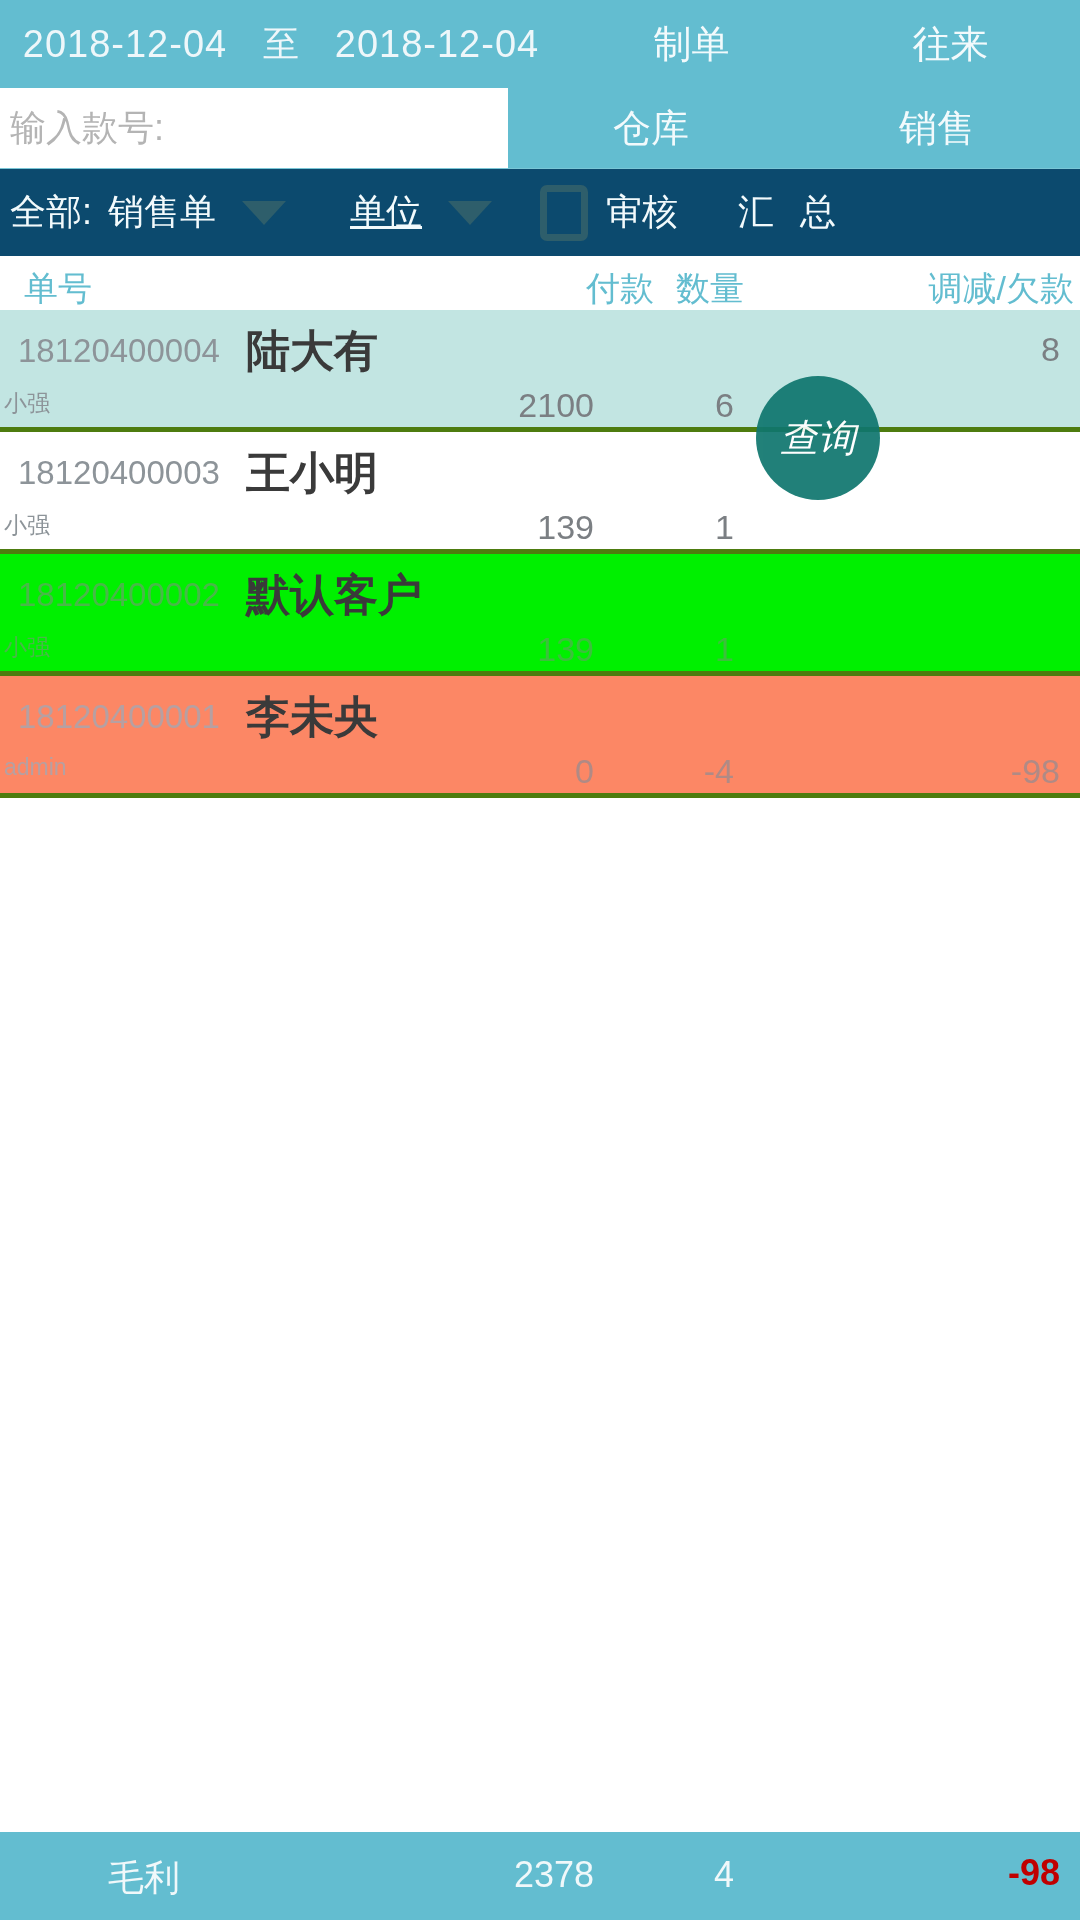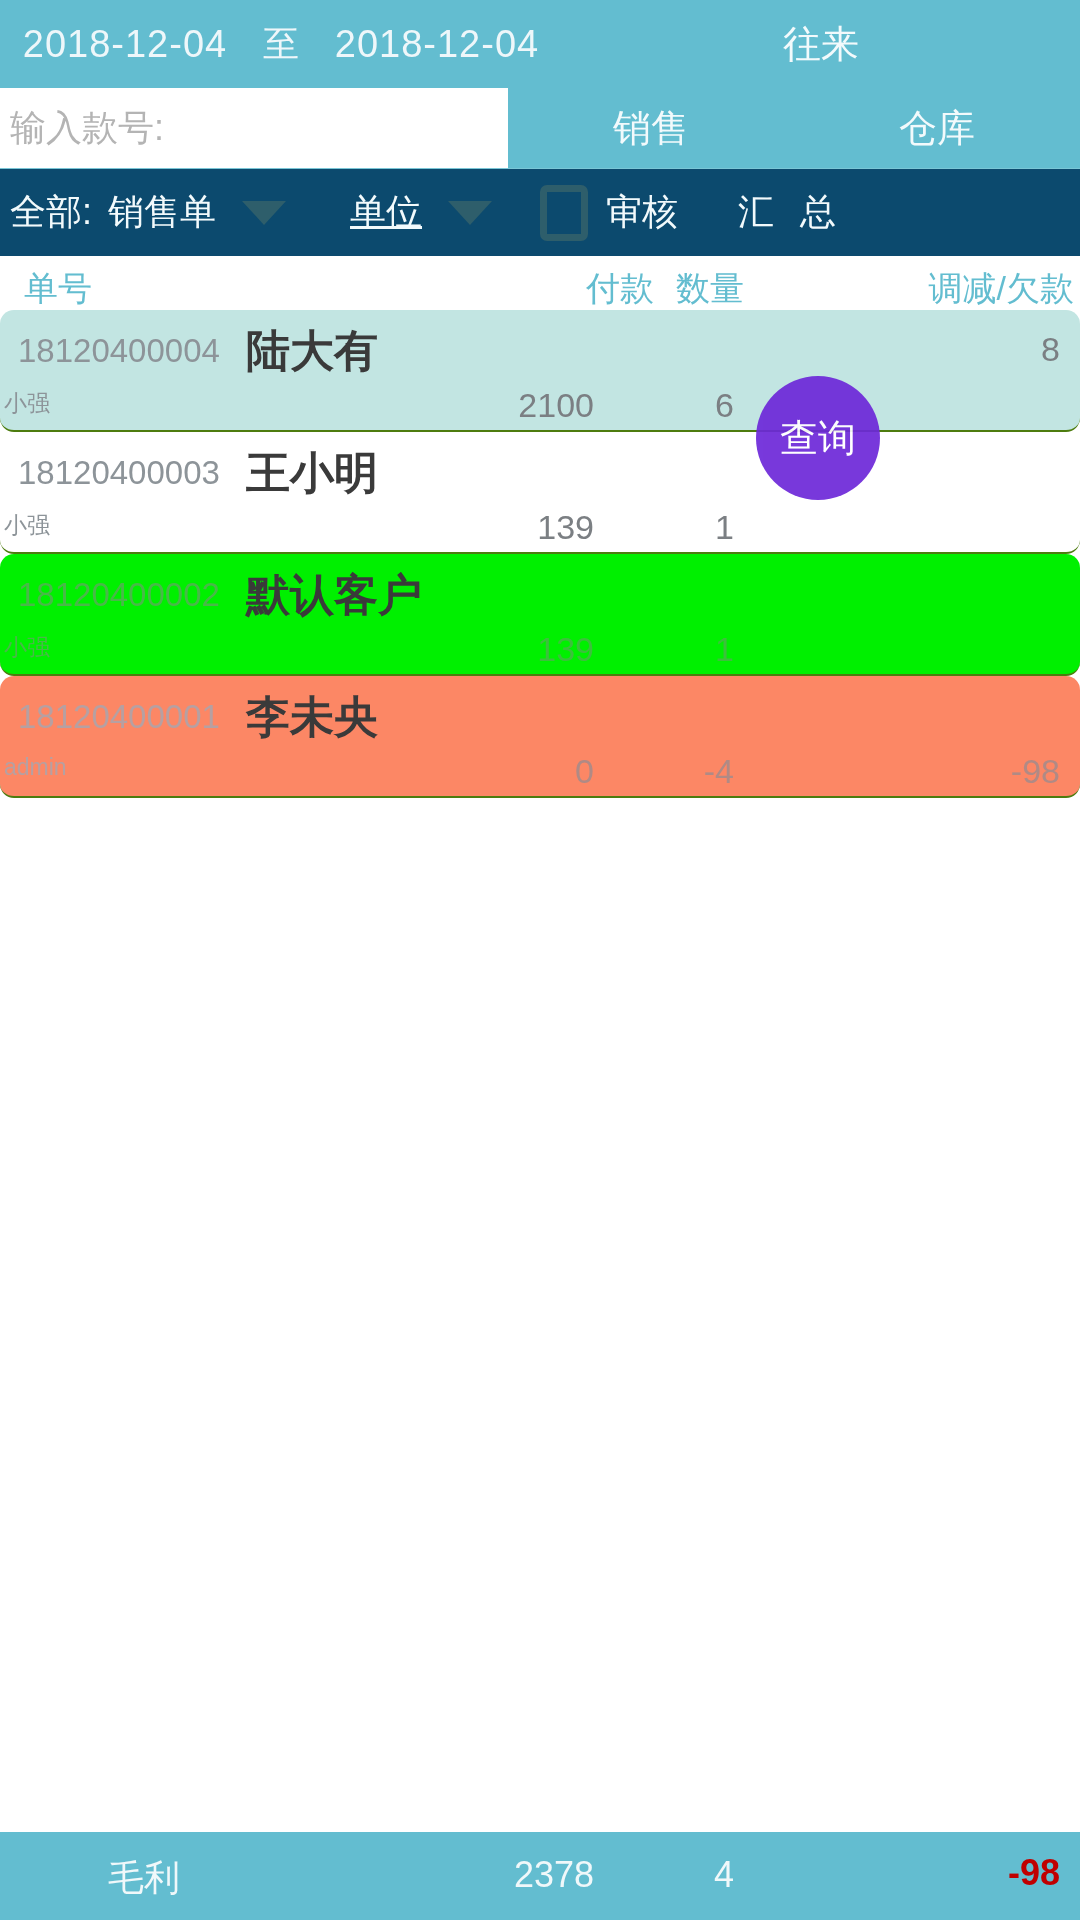--- a/index.html
+++ b/index.html
@@ -62,22 +62,21 @@
   }
   .colhead .c-no{position:absolute;left:24px;top:10px;}
   .colhead .c-pay{position:absolute;left:530px;width:124px;text-align:right;top:10px;}
   .colhead .c-qty{position:absolute;left:660px;width:84px;text-align:right;top:10px;}
   .colhead .c-adj{position:absolute;right:6px;top:10px;}
 
   
   .list{flex:0 0 auto;}
   .row{
     height:122px;position:relative;box-sizing:border-box;
-    border-bottom:2px solid #4d7c0f;
-    border-radius:14px;
+    border-bottom:5px solid #4d7c0f;
   }
   .row.r-sel{background:#c2e5e2;}
   .row.r-white{background:#ffffff;}
   .row.r-green{background:#00f000;}
   .row.r-salmon{background:#fc8765;}
 
   .r-code{position:absolute;left:18px;top:22px;font-size:33px;color:#8d9499;}
   .row.r-green .r-code{color:#49b849;}
   .row.r-salmon .r-code{color:#b6a0a2;}
 
@@ -95,22 +94,22 @@
   .row.r-green .r-qty{color:#3cc03c;}
   .row.r-salmon .r-qty{color:#b08a85;}
 
   .r-adj{position:absolute;right:20px;top:20px;font-size:34px;color:#7b7f83;}
   .r-adj2{position:absolute;right:20px;top:76px;font-size:34px;color:#7b7f83;}
   .row.r-salmon .r-adj2{color:#b08a85;}
 
   
   .fab{
     position:absolute;left:756px;top:376px;width:124px;height:124px;border-radius:50%;
-    background:#6d28d9;color:#ffffff;display:flex;align-items:center;justify-content:center;
-    font-size:38px;opacity:0.92;z-index:20;
+    background:#0f766e;color:#ffffff;display:flex;align-items:center;justify-content:center;
+    font-size:38px;opacity:0.92;z-index:20;font-style:italic;
   }
 
   
   .filler{flex:1 1 auto;background:#ffffff;}
 
   
   .summary{
     height:88px;flex:0 0 88px;background:#63bdd0;position:relative;color:#f0f8fa;font-size:36px;padding-left:20px;
   }
   .summary .s-label{position:absolute;left:108px;top:22px;}
@@ -120,30 +119,31 @@
 </style>
 </head>
 <body>
 
 <div class="app">
 
   <div class="topbar">
     <div class="date-from">2018-12-04</div>
     <div class="date-sep">至</div>
     <div class="date-to">2018-12-04</div>
+    <div class="top-tab">制单</div>
     <div class="top-tab">往来</div>
   </div>
 
   <div class="searchrow">
     <div class="search-input">
       <span class="ph">输入款号:</span>
     </div>
     <div class="search-right">
+      <div class="search-tab">仓库</div>
       <div class="search-tab">销售</div>
-      <div class="search-tab">仓库</div>
     </div>
   </div>
 
   <div class="filterbar">
     <span class="f-all">全部:</span>
     <span class="f-doctype">销售单</span>
     <span class="caret"></span>
     <span class="f-unit">单位</span>
     <span class="caret2"></span>
     <span class="checkbox"></span>

